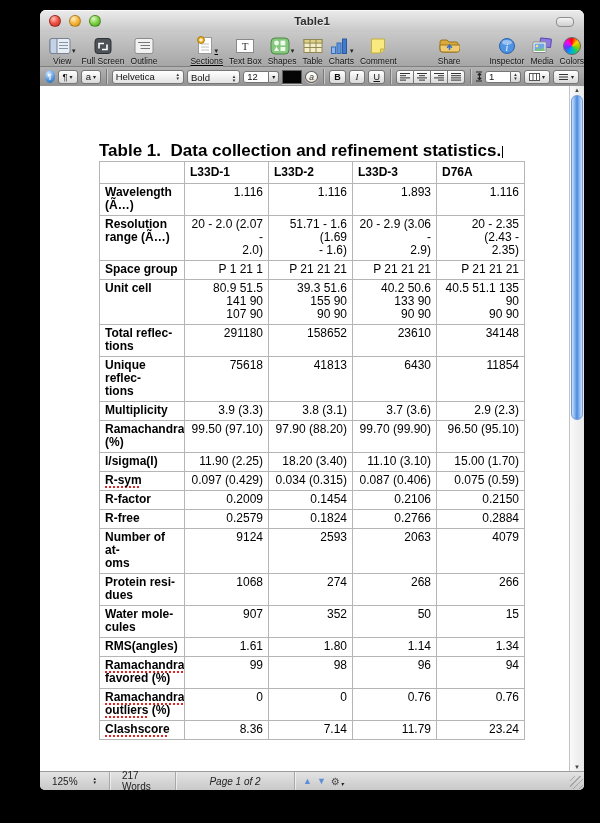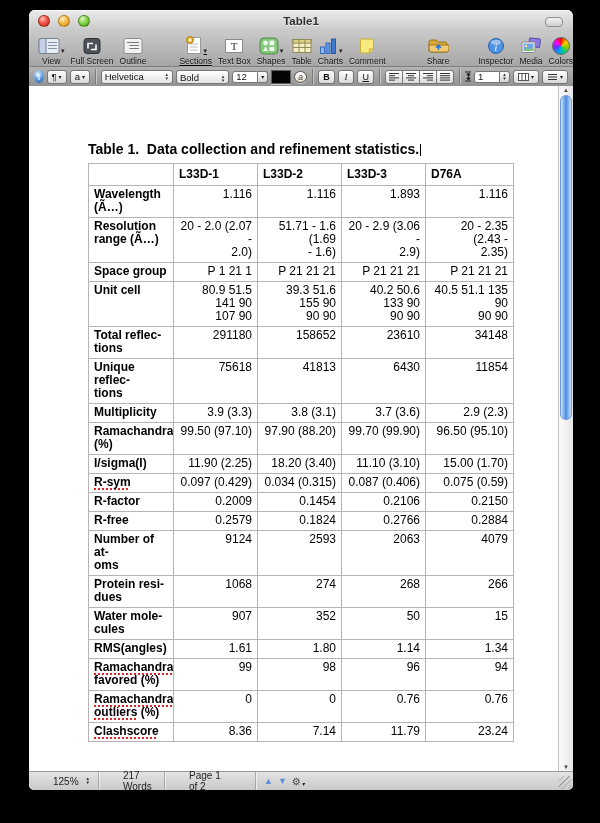--- a/index.html
+++ b/index.html
@@ -1,18 +1,18 @@
 <!DOCTYPE html>
 <html><head>
 <meta charset="utf-8">
 <style>
   html,body{margin:0;padding:0;background:#000;}
   #stage{position:relative;width:600px;height:823px;background:#000;overflow:hidden;
          font-family:"Liberation Sans",sans-serif;-webkit-font-smoothing:antialiased;}
-  .window{position:absolute;left:29px;top:10px;width:544px;height:780px;
+  .window{position:absolute;left:40px;top:10px;width:544px;height:780px;
           border-radius:6px 6px 5px 5px;overflow:hidden;background:#fff;
           box-shadow:0 12px 34px rgba(0,0,0,.65);}
   
   .titlebar{height:22px;background:linear-gradient(#ececec,#d2d2d2 70%,#c6c6c6);
             position:relative;box-shadow:inset 0 1px 0 #fafafa;}
   .lights{position:absolute;left:9px;top:5px;display:flex;gap:8px;}
   .light{width:12px;height:12px;border-radius:50%;display:inline-block;box-sizing:border-box;}
   .light.red{background:radial-gradient(circle at 35% 28%,#ffc1b8,#ee5042 50%,#b93428);border:1px solid rgba(100,10,0,.55);}
   .light.yellow{background:radial-gradient(circle at 35% 28%,#ffeec0,#f4b43d 50%,#c98a16);border:1px solid rgba(120,80,0,.5);}
   .light.green{background:radial-gradient(circle at 35% 28%,#dff7c4,#7dd044 50%,#46971f);border:1px solid rgba(30,90,0,.5);}
@@ -57,21 +57,21 @@
                    align-items:center;justify-content:center;font-size:8.5px;color:#333;font-style:italic;}
   .alignbtn{background:linear-gradient(#ffffff,#d9d9d9);border:1px solid #767676;height:12px;width:16px;
             display:inline-flex;align-items:center;justify-content:center;}
   .alignbtn:first-child{border-radius:3px 0 0 3px;}
   .alignbtn.last{border-radius:0 3px 3px 0;}
   .alignbtn+.alignbtn{border-left:none;}
   .mini-caret{font-size:6px;line-height:6px;color:#222;}
   
   .content{position:absolute;top:76px;bottom:18px;left:0;right:15px;background:#fff;overflow:hidden;}
   .page{padding:55px 0 0 59px;}
-  .doc-title{font-size:14px;font-weight:bold;color:#000;margin-bottom:6px;white-space:pre-wrap;}
+  .doc-title{font-size:17px;font-weight:bold;color:#000;white-space:pre-wrap;}
   .caret-bar{display:inline-block;width:1px;height:12px;background:#000;vertical-align:-2px;margin-left:1px;}
   table.stats{border-collapse:collapse;table-layout:fixed;width:425px;font-size:12px;color:#000;}
   table.stats th,table.stats td{border:1px solid #b5b5b5;vertical-align:top;line-height:13px;
             padding:2px 5px 3px;white-space:pre-line;overflow:hidden;}
   table.stats thead th{text-align:left;font-weight:bold;padding:4px 5px;}
   table.stats th.rowlabel{text-align:left;font-weight:bold;}
   table.stats td{text-align:right;}
   .spell{text-decoration-line:underline;text-decoration-style:dotted;text-decoration-color:#e02323;
          text-decoration-thickness:2px;text-underline-offset:2px;margin-top:16px;}
   
@@ -79,21 +79,21 @@
              background:linear-gradient(90deg,#fafafa,#e7e7e7);border-left:1px solid #c3c3c3;box-sizing:border-box;}
   .sb-arrow{position:absolute;left:0;right:0;text-align:center;font-size:6px;color:#444;}
   .sb-arrow.up{top:1px;} .sb-arrow.down{bottom:2px;}
   .sb-thumb{position:absolute;left:1px;right:1px;top:9px;height:325px;border-radius:6px;
             background:linear-gradient(90deg,#cde0f8,#7fb0ec 30%,#4a8ae0 50%,#7fb0ec 70%,#cde0f8);
             border:1px solid #6f9bd8;box-sizing:border-box;}
   
   .statusbar{position:absolute;left:0;right:0;bottom:0;height:18px;
              background:linear-gradient(#e3e3e3,#c9c9c9);border-top:1px solid #9c9c9c;
              display:flex;align-items:center;font-size:10px;color:#222;}
-  .st-seg{height:100%;display:flex;align-items:center;padding:0 24px;border-right:1px solid #a8a8a8;
+  .st-seg{height:100%;display:flex;align-items:center;padding:0 12px;border-right:1px solid #a8a8a8;
           box-shadow:1px 0 0 rgba(255,255,255,.55);box-sizing:border-box;gap:4px;}
   .st-seg.center{justify-content:center;}
   .st-nav{display:flex;align-items:center;gap:5px;padding:0 8px;}
   .pgup,.pgdn{color:#5b8fd6;font-size:9px;}
   .gear{font-size:10px;color:#444;display:inline-flex;align-items:flex-end;gap:1px;}
   .stepper.dark i{color:#222;}
   .grip{position:absolute;right:1px;bottom:1px;width:13px;height:13px;
         background:repeating-linear-gradient(135deg,rgba(0,0,0,0) 0 3px,#9a9a9a 3px 4px);
         opacity:.8;border-bottom-right-radius:4px;}
 </style>
@@ -576,21 +576,21 @@
       <div class="st-seg" style="width:70px;">
         <span>125%</span>
         <span class="stepper dark">
             <i>▲</i>
             <i>▼</i>
           </span>
       </div>
       <div class="st-seg" style="width:66px;">
         <span>217 Words</span>
       </div>
-      <div class="st-seg center" style="width:91px;">
+      <div class="st-seg center" style="width:119px;font-style:italic;">
         <span>Page 1 of 2</span>
       </div>
       <div class="st-nav">
         <span class="pgup">▲</span>
         <span class="pgdn">▼</span>
         <span class="gear">⚙<i class="mini-caret">▾</i></span>
       </div>
       <div class="grip"></div>
     </div>
 

